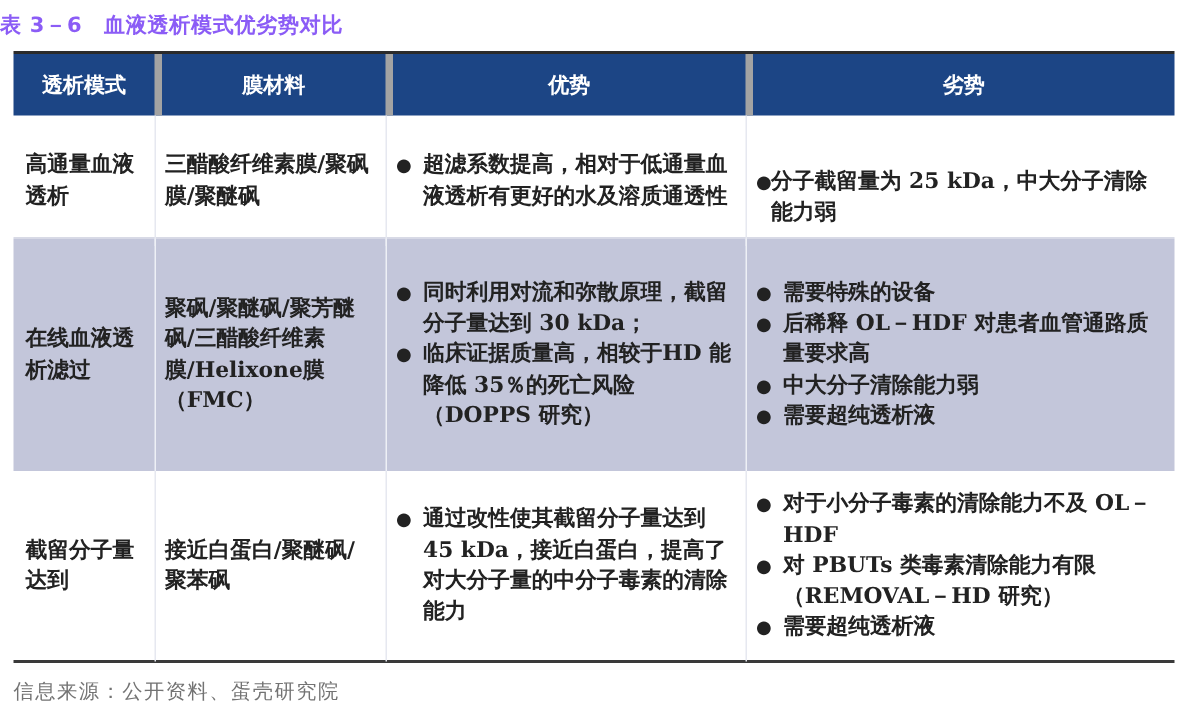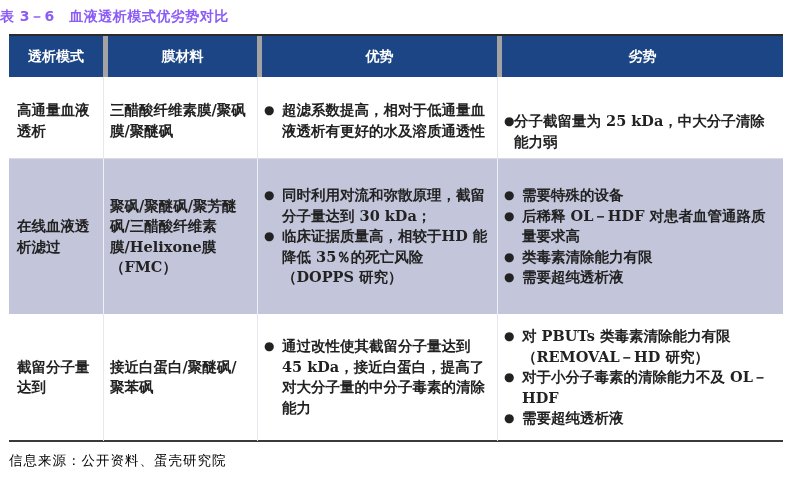--- a/index.html
+++ b/index.html
@@ -25,21 +25,21 @@
   .row.shaded > div { border-left: 1px solid #eef0f6; }
   .row.shaded > div:first-child { border-left: none; }
   .r1 { height: 81px; border-bottom: 1px solid #d8dae6; }
   .r2 { height: 155px; }
   .r3 { height: 126px; }
   ul { margin: 0; padding: 0; list-style: none; }
   li { position: relative; padding-left: 18px; }
   li::before { content: "●"; position: absolute; left: 0; top: 0; font-size: 12px; }
   li.tight { padding-left: 10px; margin-top: 22px; }
   .bottomline { height: 2px; background: #3a3a3a; }
-  .source { position: absolute; left: 9px; top: 452px; font-size: 13.5px; color: #000000;
+  .source { position: absolute; left: 9px; top: 452px; font-size: 13.5px; color: #737373;
             letter-spacing: 1px; }
 </style>
 </head>
 <body>
 
 <div class="title">表 3－6　血液透析模式优劣势对比</div>
 
 <div class="table">
   <div class="topline"></div>
   <div class="hdr">
@@ -70,38 +70,38 @@
     <div>
       <ul>
         <li>同时利用对流和弥散原理，截留分子量达到 30 kDa；</li>
         <li>临床证据质量高，相较于HD 能降低 35％的死亡风险（DOPPS 研究）</li>
       </ul>
     </div>
     <div>
       <ul>
         <li>需要特殊的设备</li>
         <li>后稀释 OL－HDF 对患者血管通路质量要求高</li>
-        <li>类毒素清除能力有限</li>
+        <li>中大分子清除能力弱</li>
         <li>需要超纯透析液</li>
       </ul>
     </div>
   </div>
 
   <div class="row r3">
     <div>截留分子量达到</div>
     <div>接近白蛋白/聚醚砜/聚苯砜</div>
     <div>
       <ul>
         <li>通过改性使其截留分子量达到 45 kDa，接近白蛋白，提高了对大分子量的中分子毒素的清除能力</li>
       </ul>
     </div>
     <div>
       <ul>
+        <li>对于小分子毒素的清除能力不及 OL－HDF</li>
         <li>对 PBUTs 类毒素清除能力有限（REMOVAL－HD 研究）</li>
-        <li>对于小分子毒素的清除能力不及 OL－HDF</li>
         <li>需要超纯透析液</li>
       </ul>
     </div>
   </div>
   <div class="bottomline"></div>
 </div>
 
 <div class="source">信息来源：公开资料、蛋壳研究院</div>
 
 </body></html>

